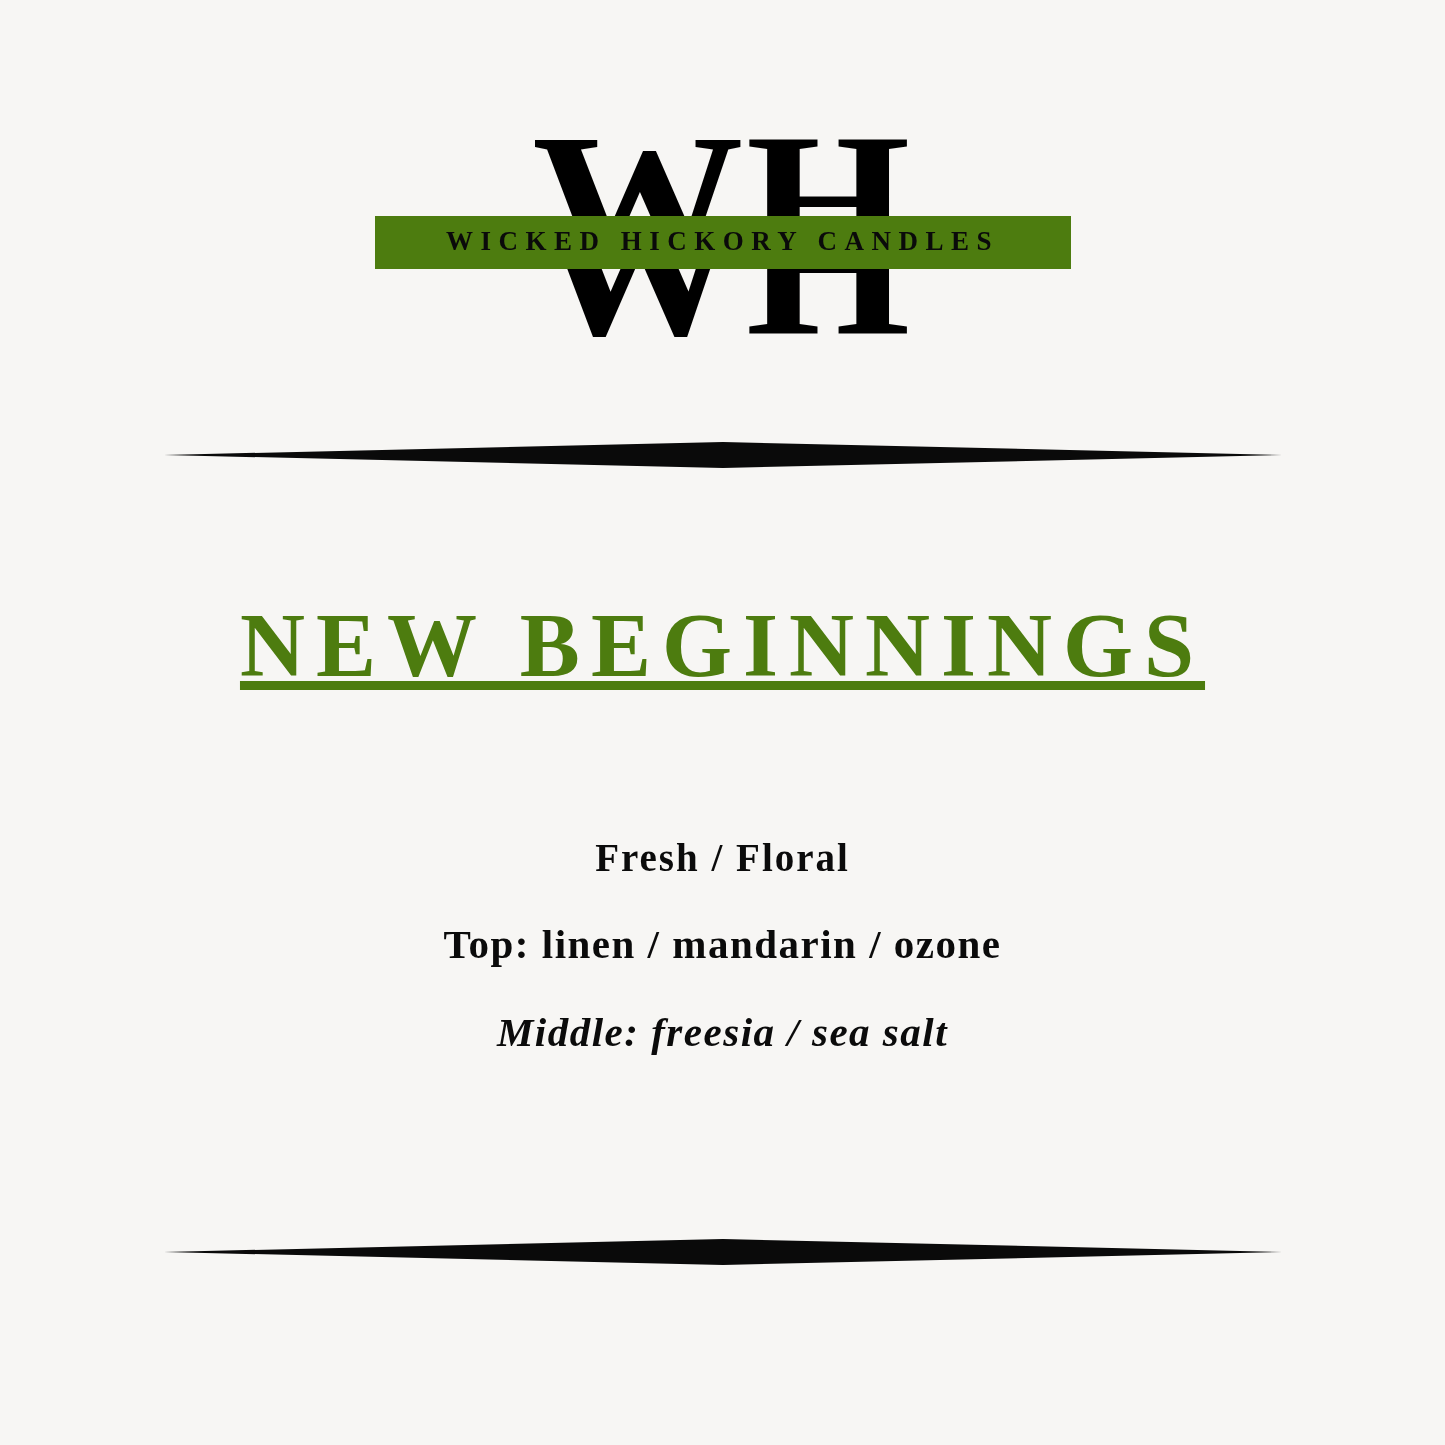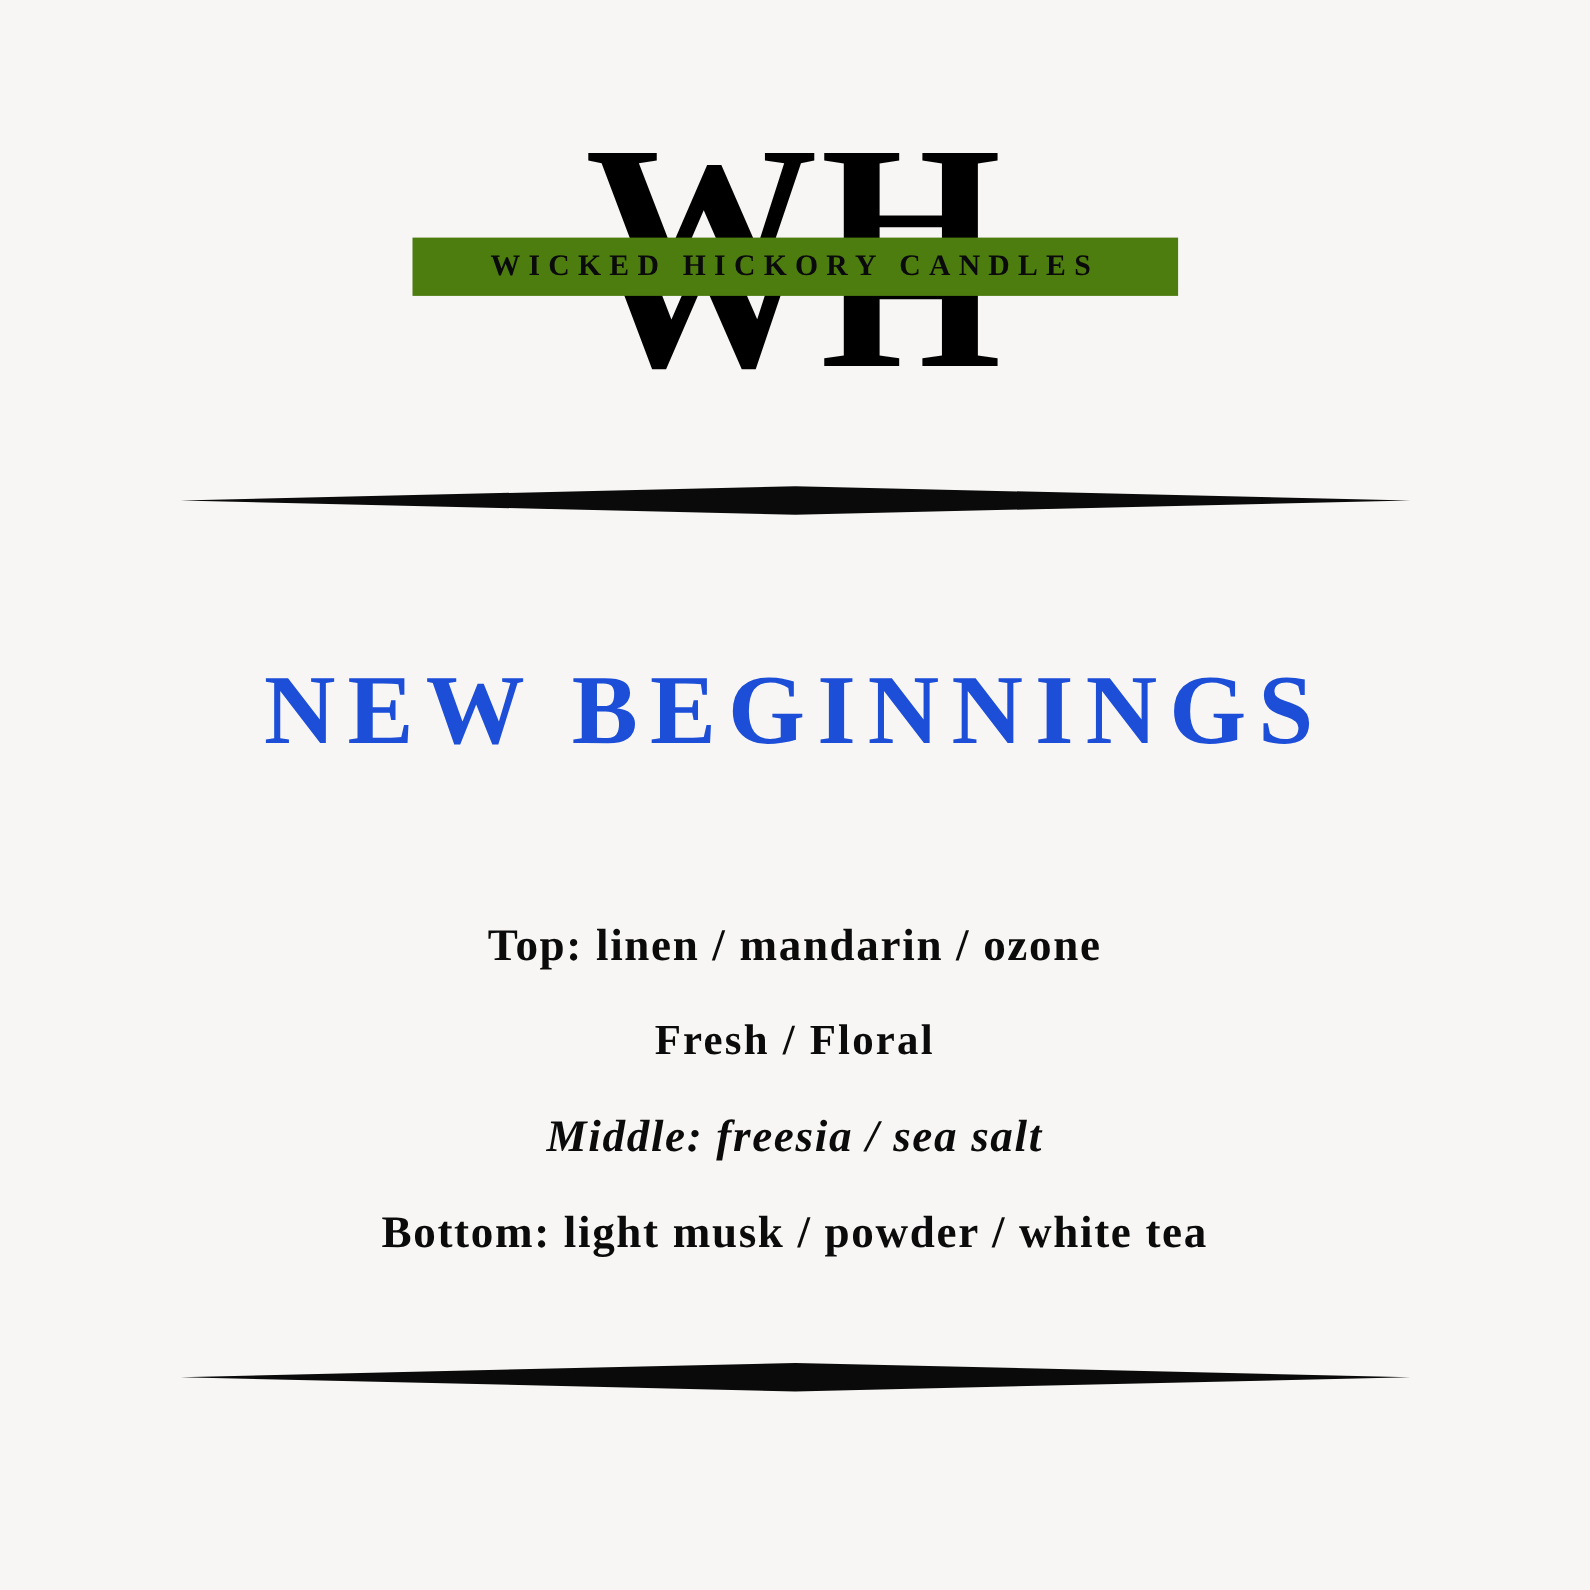--- a/index.html
+++ b/index.html
@@ -87,23 +87,24 @@
 
   .divider-top { margin-top: 82px; }
 
   
   .title {
     margin-top: 104px;
     font-family: "Liberation Serif", serif;
     font-weight: 700;
     font-size: 90px;
     letter-spacing: 11px;
-    color: #1d4ed8;
+    color: #4d7c0f;
     text-align: center;
     white-space: nowrap;
+    text-decoration: underline;
   }
 
   
   .notes {
     margin-top: 118px;
     display: flex;
     flex-direction: column;
     align-items: center;
     gap: 40px;
     width: 100%;
@@ -145,24 +146,23 @@
 
   <div class="divider divider-top">
     <svg viewBox="0 0 1118 30" preserveAspectRatio="none" aria-hidden="true">
       <polygon points="0,15 559,2 1118,15 559,28" fill="#0a0a0a"></polygon>
     </svg>
   </div>
 
   <div class="title">NEW BEGINNINGS</div>
 
   <div class="notes">
+    <div class="note-line note-category">Fresh / Floral</div>
     <div class="note-line note-top">Top: linen / mandarin / ozone</div>
-    <div class="note-line note-category">Fresh / Floral</div>
     <div class="note-line note-middle">Middle: freesia / sea salt</div>
-    <div class="note-line note-bottom">Bottom: light musk / powder / white tea</div>
   </div>
 
   <div class="divider divider-bottom">
     <svg viewBox="0 0 1118 30" preserveAspectRatio="none" aria-hidden="true">
       <polygon points="0,15 559,2 1118,15 559,28" fill="#0a0a0a"></polygon>
     </svg>
   </div>
 
 </div>
 

